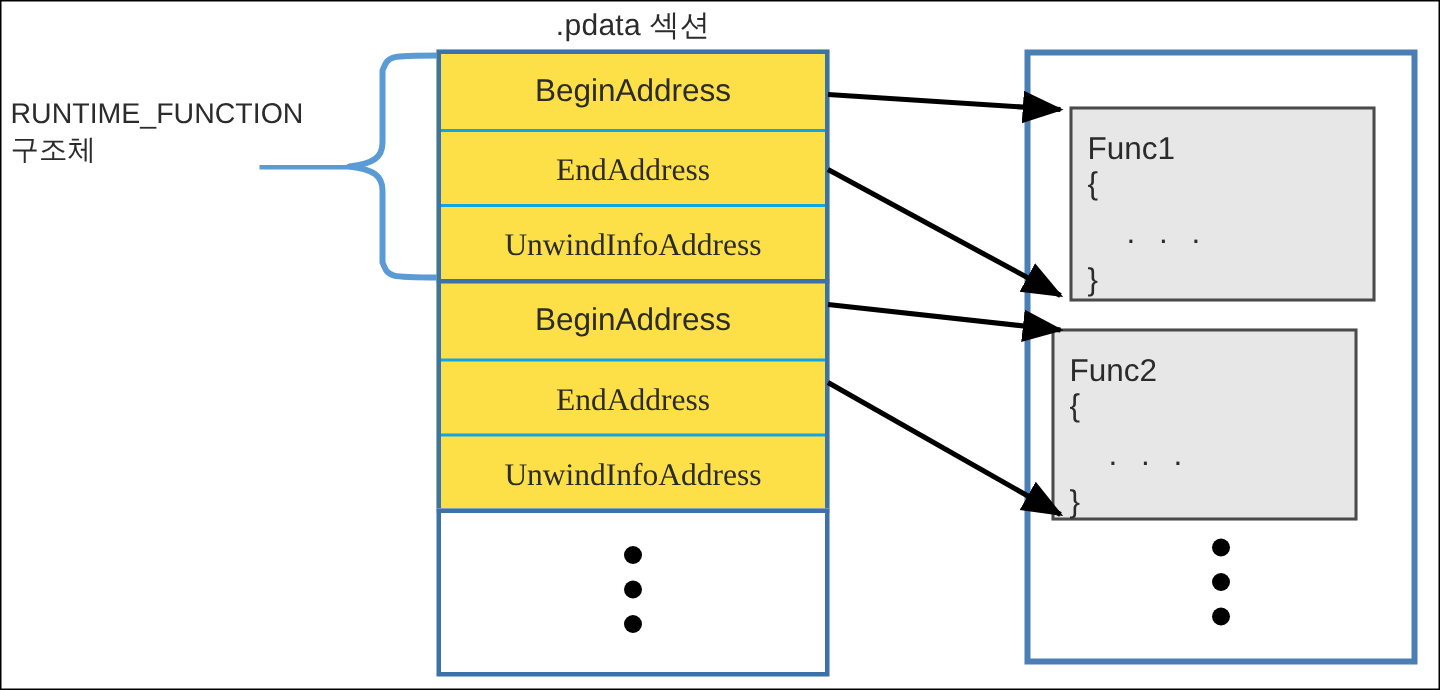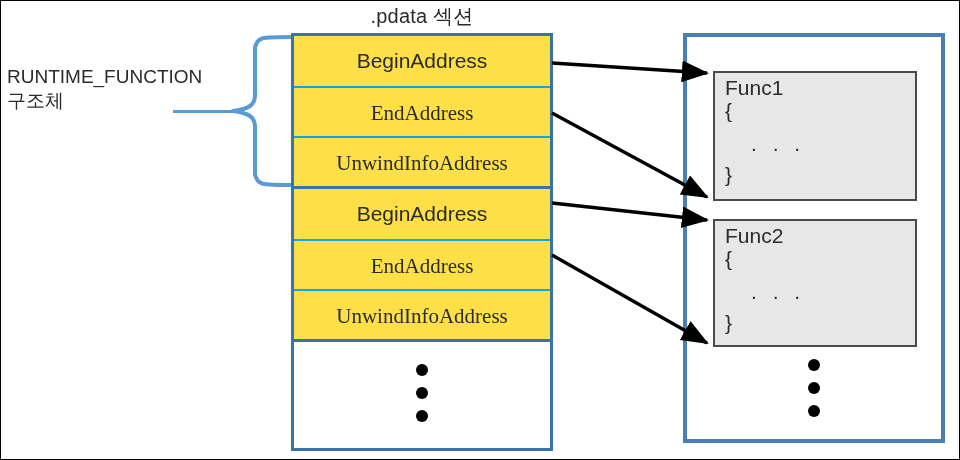--- a/index.html
+++ b/index.html
@@ -131,22 +131,22 @@
     position: absolute;
     box-sizing: border-box;
     border: 2px solid #4a4a4a;
     background: #e7e7e7;
     font-size: 20px;
     color: #2b2b2b;
     padding: 4px 0 0 10px;
     line-height: 1.0;
   }
   #func1-box { left: 26px; top: 34px; width: 204px; height: 130px; }
-  #func2-box { left: 26px; top: 182px; width: 204px; height: 128px; }
-  .func-name { display: block; margin: 0 0 2px 0; font-size: 21px; }
+  #func2-box { left: 14px; top: 182px; width: 204px; height: 128px; }
+  .func-name { display: block; margin: 12px 0 2px 0; font-size: 21px; }
   .func-brace-open { display: block; font-size: 21px; margin-bottom: 2px; }
   .func-dots { display: block; font-size: 21px; letter-spacing: 5px; margin: 12px 0 10px 26px; }
   .func-brace-close { display: block; font-size: 21px; }
   #code-ellipsis { position: absolute; left: 50%; transform: translateX(-50%); top: 322px; }
 
   
   #arrows {
     position: absolute;
     left: 0; top: 0;
     width: 960px;

